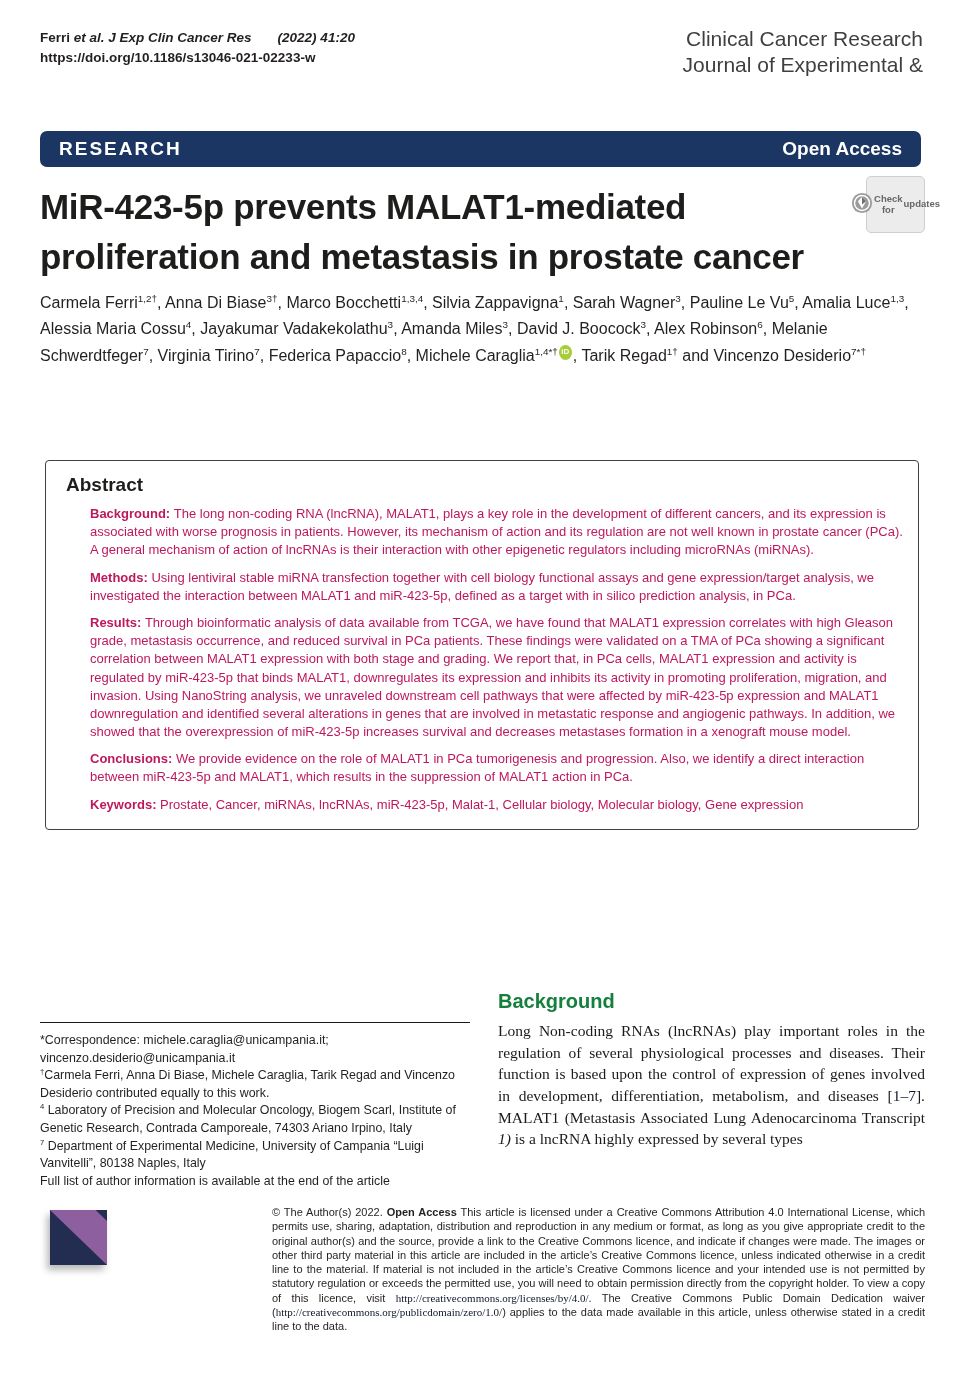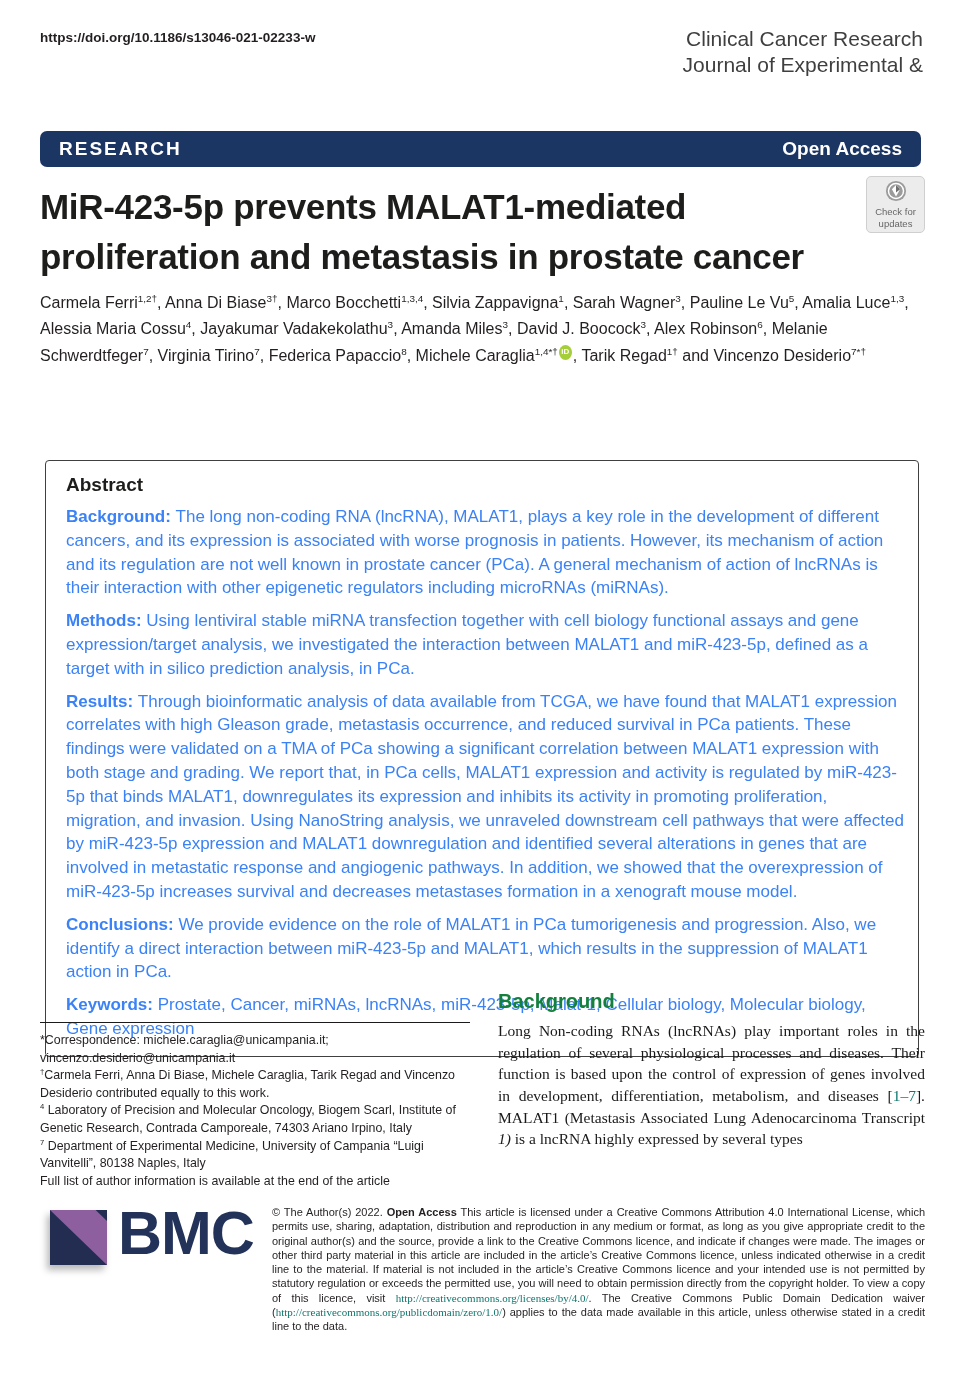--- a/index.html
+++ b/index.html
@@ -3,21 +3,21 @@
 <meta charset="utf-8">
 <style>
   * { margin:0; padding:0; box-sizing:border-box; }
   html,body { background:#ffffff; }
   .page {
     position:relative; width:959px; height:1385px; overflow:hidden;
     background:#ffffff; font-family:"Liberation Sans", sans-serif; color:#231f20;
   }
   .b { font-weight:bold; }
   .i { font-style:italic; }
-  .lnk { color:#0f766e;font-family:Liberation Serif, serif; }
+  .lnk { color:#0f172a;font-family:Liberation Serif, serif; }
   sup { font-size:0.62em; vertical-align:super; line-height:0; }
 
   
   .hdr-left { position:absolute; left:40px; top:28px; font-size:13.5px; font-weight:bold; line-height:1.5; }
   .hdr-left .doi { font-weight:bold; }
   .hdr-right { position:absolute; right:36px; top:26px; text-align:right; font-size:21px; color:#3f3f3f; line-height:1.22; }
 
   
   .banner {
     position:absolute; left:40px; top:131px; width:881px; height:36px;
@@ -25,39 +25,39 @@
     display:flex; align-items:center; justify-content:space-between; padding:0 19px;
   }
   .banner .research { font-size:19px; font-weight:bold; letter-spacing:2px; }
   .banner .oa { font-size:19px; font-weight:bold; }
 
   
   .title { position:absolute; left:40px; top:182px; width:812px; font-size:35px; font-weight:bold; line-height:1.42; color:#1d1d1b; letter-spacing:-0.3px; }
   .badge {
     position:absolute; left:866px; top:176px; width:59px; height:57px;
     background:#ececec; border:1px solid #cfcfcf; border-radius:5px;
-    display:flex; flex-direction:column; align-items:center; justify-content:center; gap:1px;
+    display:flex; flex-direction:row; align-items:center; justify-content:center; gap:1px;font-weight:bold;
   }
   .badge .txt { font-size:9.5px; color:#666; line-height:1.15; text-align:center; }
 
   
   .authors { position:absolute; left:40px; top:290px; width:882px; font-size:16px; line-height:1.65; color:#231f20; }
   .orcid {
     display:inline-block; width:13px; height:15px; border-radius:50%;
     background:#a6ce39; color:#fff; font-size:8px; font-weight:bold;
     text-align:center; line-height:13px; vertical-align:super; margin:0 1px;
   }
 
   
   .abs-box {
     position:absolute; left:45px; top:460px; width:874px;
     border:1.5px solid #404040; border-radius:4px; padding:13px 14px 15px 20px;
   }
   .abs-box h2 { font-size:19px; font-weight:bold; margin-bottom:9px; color:#1d1d1b; }
-  .abs-box p { font-size:17px; line-height:1.4; margin-bottom:9px; color:#3b82f6; }
+  .abs-box p { font-size:13px; line-height:1.4; margin-bottom:9px; color:#be185d;margin-left:24px; }
   .abs-box p:last-child { margin-bottom:0; }
 
   
   .cols { position:absolute; left:40px; top:988px; width:885px; display:flex; gap:28px; }
   .col-left { width:430px; padding-top:34px; }
   .fn-rule { border-top:1.5px solid #1a1a1a; margin-bottom:9px; }
   .fn p { font-size:12.4px; line-height:1.42; color:#231f20; }
   .col-right { flex:1; padding-top:2px; }
   .col-right h2 { font-size:20px; font-weight:bold; margin-bottom:7px; color:#15803d; }
   .body-serif { font-family:"Liberation Serif", serif; font-size:15.5px; line-height:1.4; text-align:justify; color:#1a1a1a; }
@@ -79,20 +79,21 @@
   }
   .logo-text { font-size:61px; font-weight:800; color:#233259; line-height:0.95; margin-left:11px; letter-spacing:-1px; }
   .license { width:653px; font-size:11px; line-height:1.3; text-align:justify; color:#231f20; }
 </style>
 </head>
 <body>
 
 <div class="page">
 
   <div class="hdr-left">
+    <div><span class="b">Ferri </span><span class="b i">et al. J Exp Clin Cancer Res</span><span class="b i" style="margin-left: 26px;">(2022) 41:20</span></div>
     <div class="doi">https://doi.org/10.1186/s13046-021-02233-w</div>
   </div>
   <div class="hdr-right">
     <div>Clinical Cancer Research</div>
     <div>Journal of Experimental &amp;</div>
   </div>
 
   <div class="banner">
     <span class="research">RESEARCH</span>
     <span class="oa">Open Access</span>
@@ -139,18 +140,17 @@
     </div>
     <div class="col-right">
       <h2>Background</h2>
       <p class="body-serif"><span>Long Non-coding RNAs (lncRNAs) play important roles in the regulation of several physiological processes and diseases. Their function is based upon the control of expression of genes involved in development, differentiation, metabolism, and diseases [</span><span class="lnk">1–7</span><span>]. MALAT1 (Metastasis Associated Lung Adenocarcinoma Transcript </span><span class="i">1)</span><span> is a lncRNA highly expressed by several types</span></p>
     </div>
   </div>
 
   <div class="footer">
     <div class="logo">
       <div class="logo-square"></div>
-      <div class="logo-text">BMC</div>
     </div>
     <div class="license"><span>© The Author(s) 2022. </span><span class="b">Open Access</span><span> This article is licensed under a Creative Commons Attribution 4.0 International License, which permits use, sharing, adaptation, distribution and reproduction in any medium or format, as long as you give appropriate credit to the original author(s) and the source, provide a link to the Creative Commons licence, and indicate if changes were made. The images or other third party material in this article are included in the article’s Creative Commons licence, unless indicated otherwise in a credit line to the material. If material is not included in the article’s Creative Commons licence and your intended use is not permitted by statutory regulation or exceeds the permitted use, you will need to obtain permission directly from the copyright holder. To view a copy of this licence, visit </span><span class="lnk">http://creativecommons.org/licenses/by/4.0/</span><span>. The Creative Commons Public Domain Dedication waiver (</span><span class="lnk">http://creativecommons.org/publicdomain/zero/1.0/</span><span>) applies to the data made available in this article, unless otherwise stated in a credit line to the data.</span></div>
   </div>
 
 </div>
 
 </body></html>

